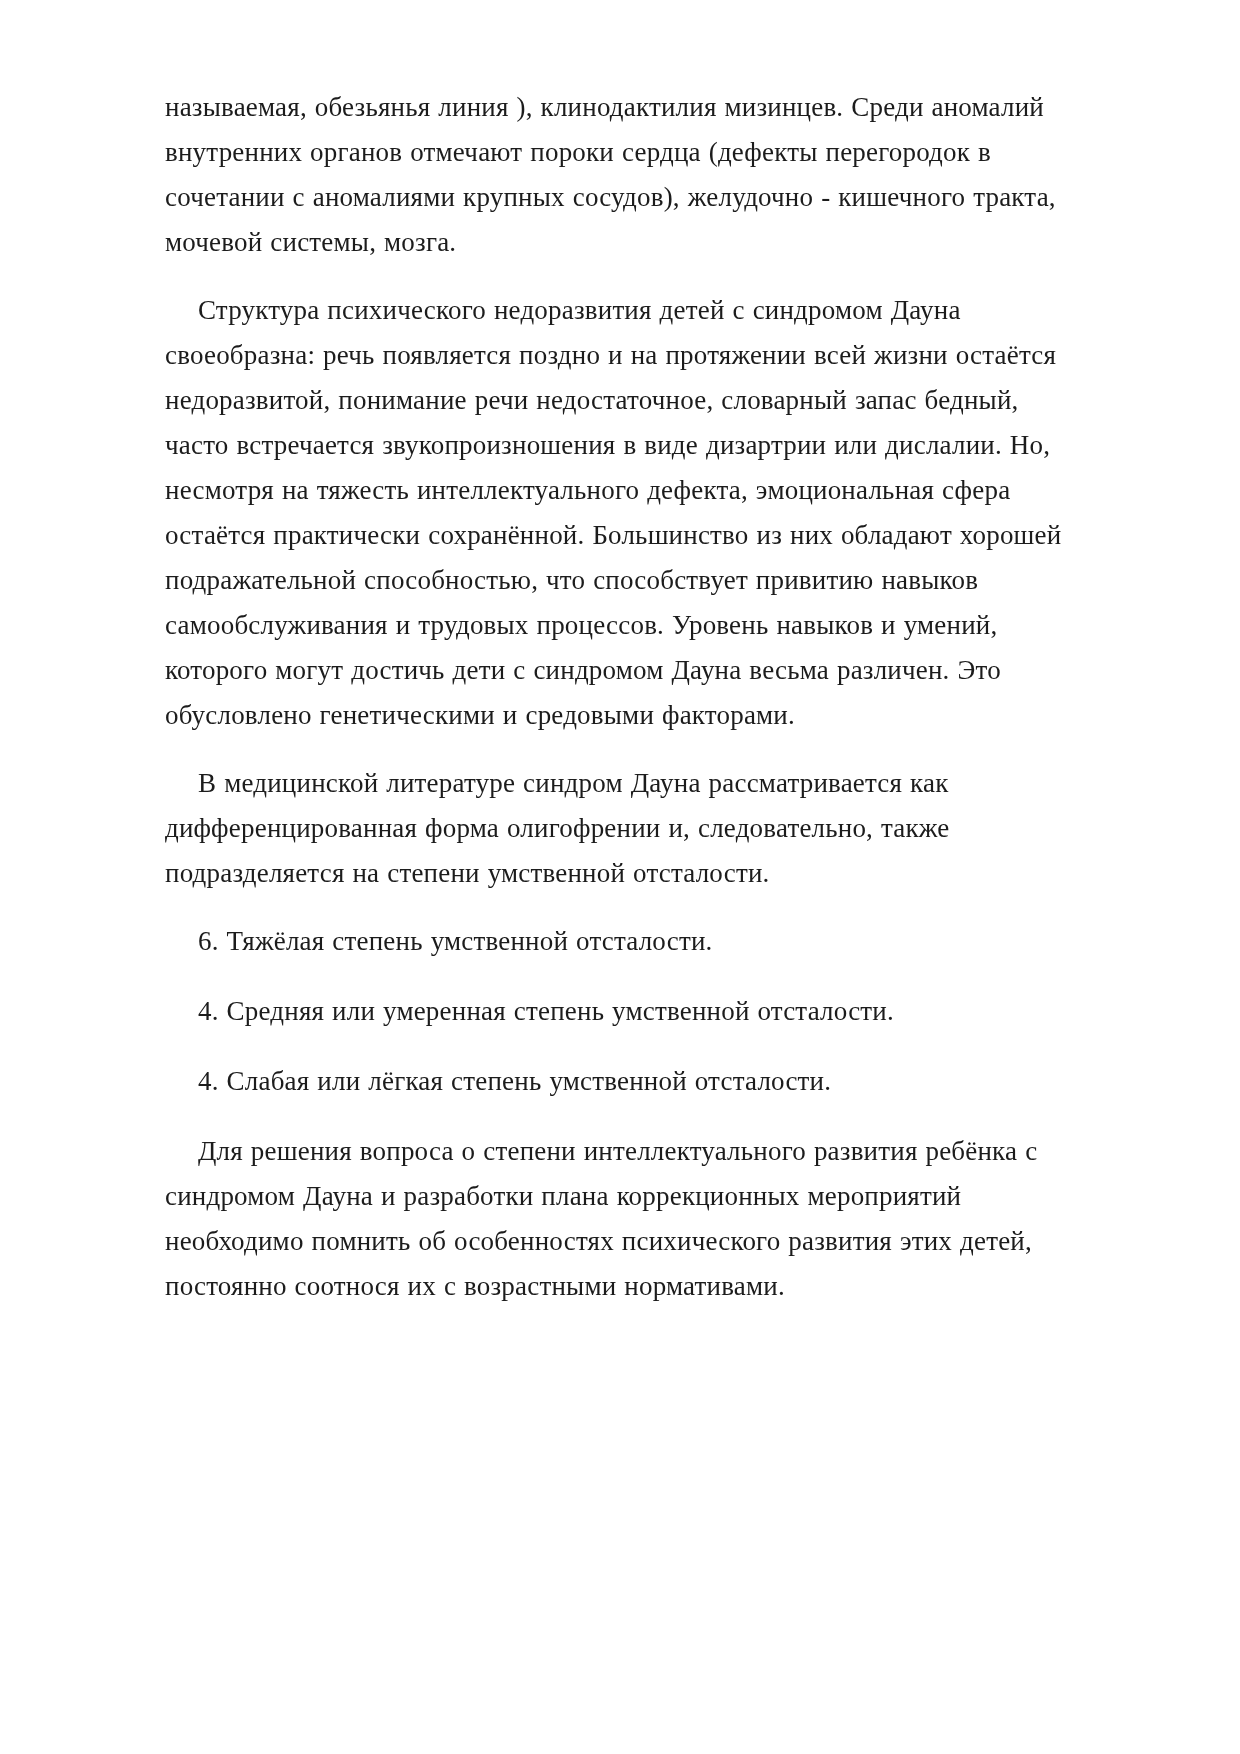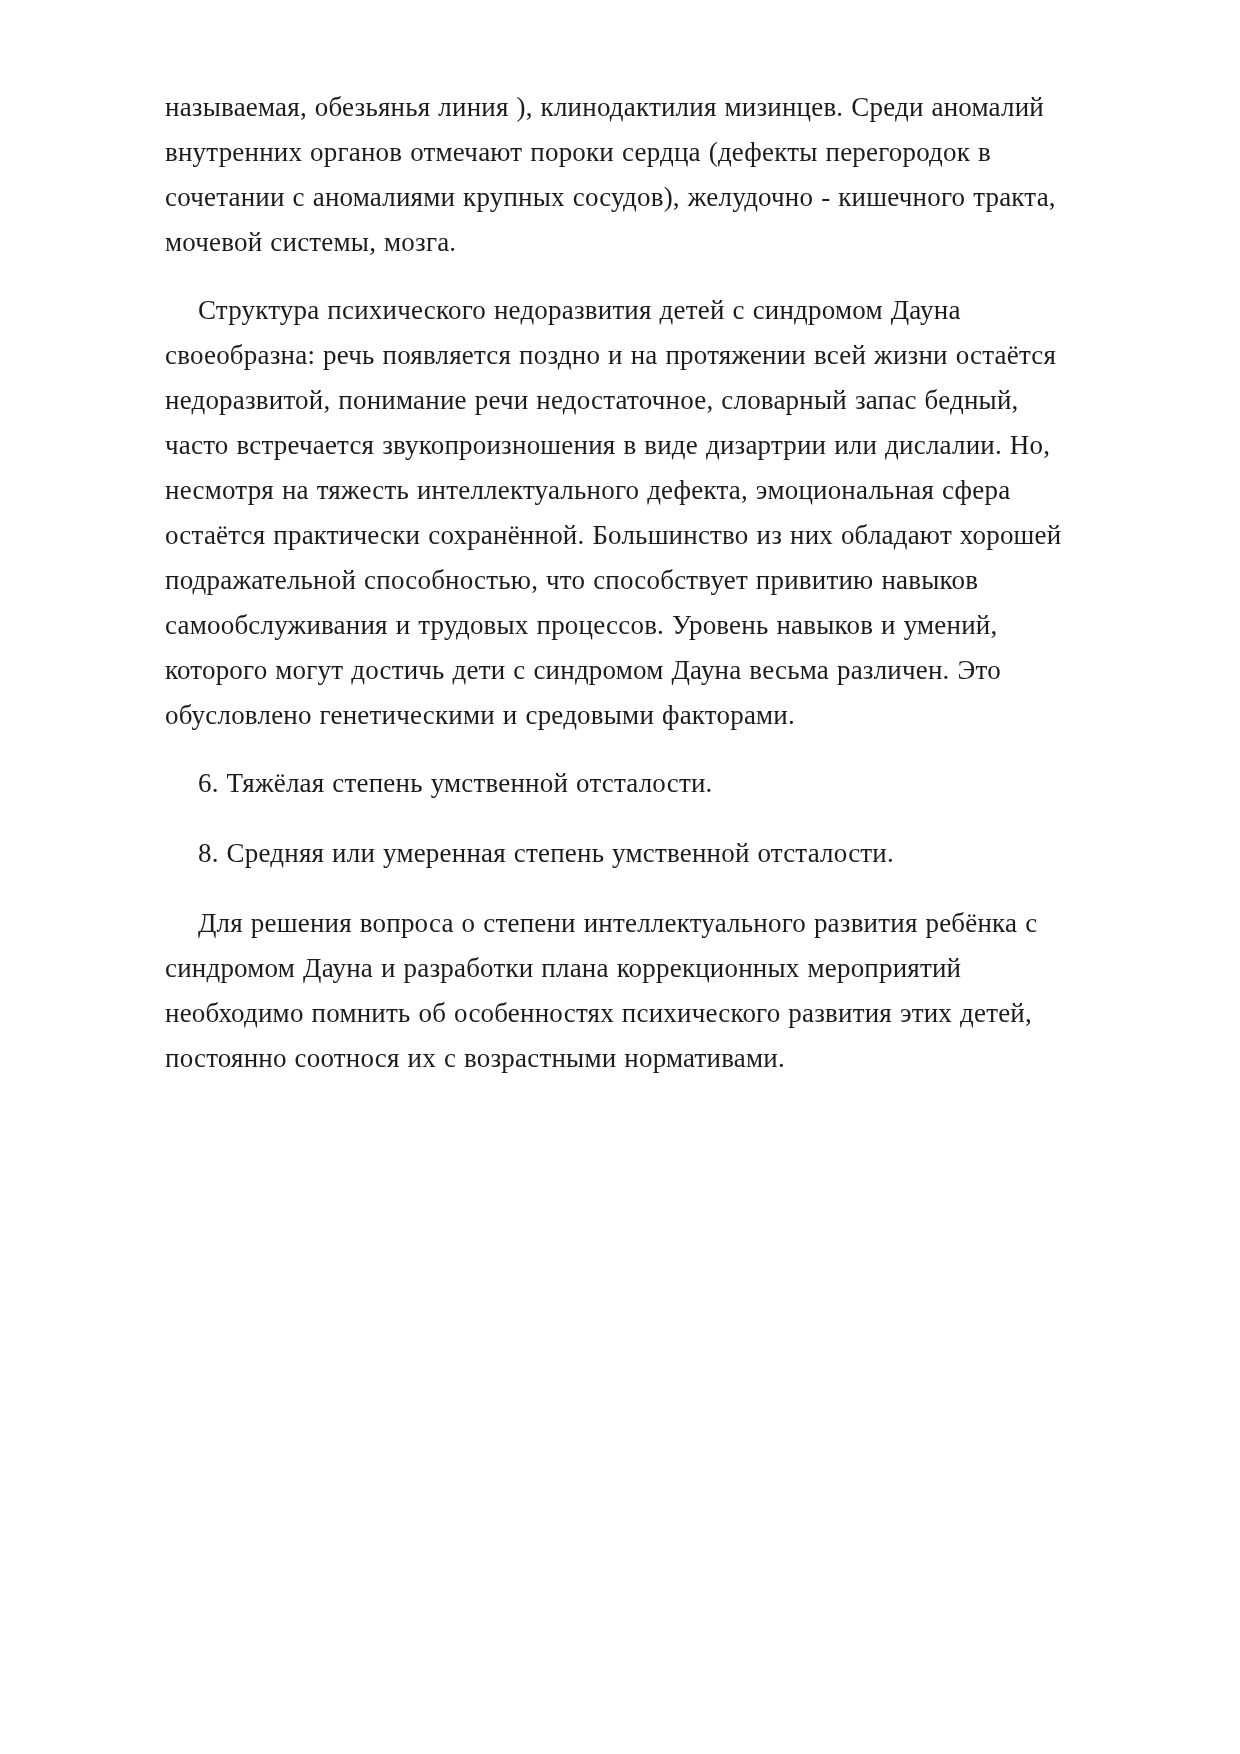--- a/index.html
+++ b/index.html
@@ -38,21 +38,23 @@
   }
 </style>
 </head>
 <body>
 
 <div class="page">
   <p class="para no-indent">называемая, обезьянья линия ), клинодактилия мизинцев. Среди аномалий внутренних органов отмечают пороки сердца (дефекты перегородок в сочетании с аномалиями крупных сосудов), желудочно - кишечного тракта, мочевой системы, мозга.</p>
 
   <p class="para">Структура психического недоразвития детей с синдромом Дауна своеобразна: речь появляется поздно и на протяжении всей жизни остаётся недоразвитой, понимание речи недостаточное, словарный запас бедный, часто встречается звукопроизношения в виде дизартрии или дислалии. Но, несмотря на тяжесть интеллектуального дефекта, эмоциональная сфера остаётся практически сохранённой. Большинство из них обладают хорошей подражательной способностью, что способствует привитию навыков самообслуживания и трудовых процессов. Уровень навыков и умений, которого могут достичь дети с синдромом Дауна весьма различен. Это обусловлено генетическими и средовыми факторами.</p>
 
+  <p class="para">В медицинской литературе синдром Дауна рассматривается как дифференцированная форма олигофрении и, следовательно, также подразделяется на степени умственной отсталости.</p>
 
 
   <p class="para list-item">6. Тяжёлая степень умственной отсталости.</p>
 
-  <p class="para list-item">8. Средняя или умеренная степень умственной отсталости.</p>
+  <p class="para list-item">4. Средняя или умеренная степень умственной отсталости.</p>
 
+  <p class="para list-item">4. Слабая или лёгкая степень умственной отсталости.</p>
 
   <p class="para">Для решения вопроса о степени интеллектуального развития ребёнка с синдромом Дауна и разработки плана коррекционных мероприятий необходимо помнить об особенностях психического развития этих детей, постоянно соотнося их с возрастными нормативами.</p>
 </div>
 
 </body></html>

